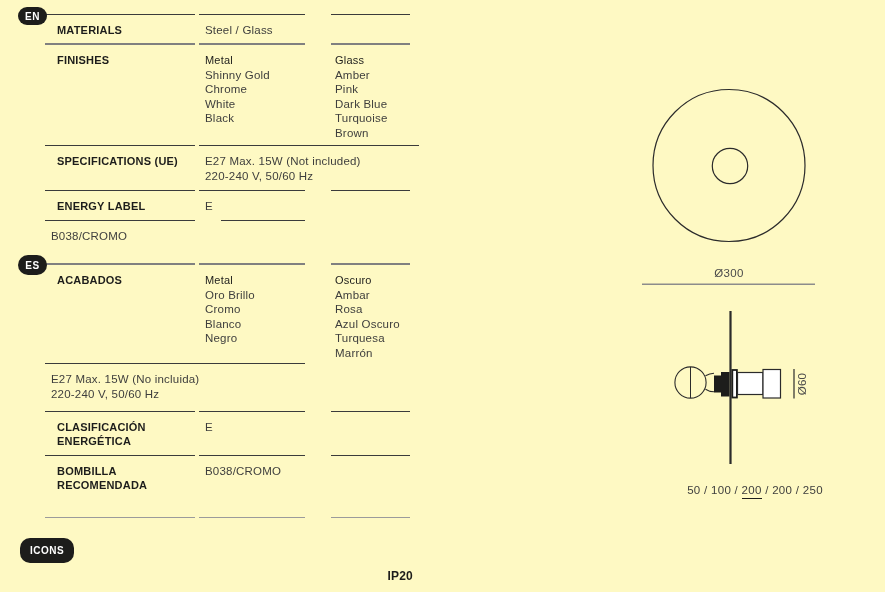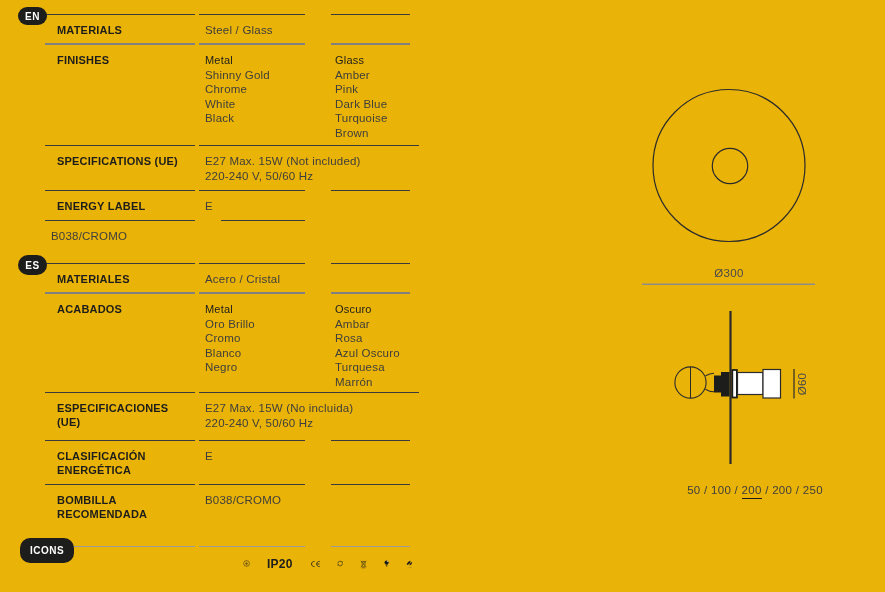--- a/index.html
+++ b/index.html
@@ -1,16 +1,16 @@
 <!DOCTYPE html>
 <html><head>
 <meta charset="utf-8">
 <style>
   html,body{margin:0;padding:0;background:#fff;}
-  .page{position:relative;width:885px;height:592px;background:#eab308;overflow:hidden;
+  .page{position:relative;width:885px;height:592px;background:#fef9c3;overflow:hidden;
         font-family:"Liberation Sans",sans-serif;color:#1d1d1b;}
 
   
   .badge{position:absolute;background:#1d1d1b;color:#fff;border-radius:10px;
          display:flex;align-items:center;justify-content:center;
          font-size:10px;font-weight:bold;letter-spacing:.5px;z-index:5;}
   .badge.en{left:18px;top:7px;width:29px;height:18px;}
   .badge.es{left:18px;top:255px;width:29px;height:20px;}
   .badge.icons{left:20px;top:538px;width:54px;height:25px;}
 
@@ -27,21 +27,21 @@
   .lbl{font-weight:bold;font-size:11px;line-height:14px;letter-spacing:.2px;color:#1d1d1b;}
   .val{font-size:11.5px;line-height:14.6px;letter-spacing:.2px;color:#3e3e3d;}
   .subhead{font-weight:normal;font-size:11px;color:#1d1d1b;}
 
   .h29{min-height:29px}.h102{min-height:102px}.h45{min-height:45px}.h30{min-height:30px}
   .h43{min-height:43px}.h100{min-height:100px}.h48{min-height:48px}.h44{min-height:44px}
   .h62{min-height:62px}.h0{min-height:0}
 
   
   .icons-row{position:absolute;left:243px;top:552px;width:170px;height:23px;
-             display:flex;align-items:center;gap:17px;}
+             display:flex;align-items:flex-end;gap:17px;flex-direction:column;}
   .ip-text{font-size:12px;font-weight:bold;letter-spacing:.2px;color:#1d1d1b;}
   .icons-row svg{display:block;}
 
   
   .drawing-svg{position:absolute;left:630px;top:60px;}
   .lengths{position:absolute;left:630px;top:484px;width:250px;text-align:center;
            font-size:11.5px;color:#3e3e3d;letter-spacing:.3px;}
   .lengths .sel{border-bottom:1.5px solid #1d1d1b;padding-bottom:2px;}
   svg text{font-family:"Liberation Sans",sans-serif;}
 </style>
@@ -94,25 +94,20 @@
       <div class="c1 lbl">ENERGY LABEL</div>
       <div class="c2 val">E</div>
       <div class="c3"></div>
     </div>
 
     <div class="row bt-thin h43">
       <div class="c2 val">B038/CROMO</div>
       <div class="c3"></div>
     </div>
 
-    <div class="row bt-thin h29">
-      <div class="c1 lbl">MATERIALES</div>
-      <div class="c2 val">Acero / Cristal</div>
-      <div class="c3"></div>
-    </div>
 
     <div class="row bt-thick h100">
       <div class="c1 lbl">ACABADOS</div>
       <div class="c2 val">
         <div class="subhead">Metal</div>
         <div>Oro Brillo</div>
         <div>Cromo</div>
         <div>Blanco</div>
         <div>Negro</div>
       </div>
@@ -120,21 +115,20 @@
         <div class="subhead">Oscuro</div>
         <div>Ambar</div>
         <div>Rosa</div>
         <div>Azul Oscuro</div>
         <div>Turquesa</div>
         <div>Marrón</div>
       </div>
     </div>
 
     <div class="row bt-thin h48">
-      <div class="c1 lbl">ESPECIFICACIONES (UE)</div>
       <div class="c2 val" style="width:220px">
         <div>E27 Max. 15W (No incluida)</div>
         <div>220-240 V, 50/60 Hz</div>
       </div>
       <div class="c3"></div>
     </div>
 
     <div class="row bt-thin h44">
       <div class="c1 lbl">CLASIFICACIÓN ENERGÉTICA</div>
       <div class="c2 val">E</div>

